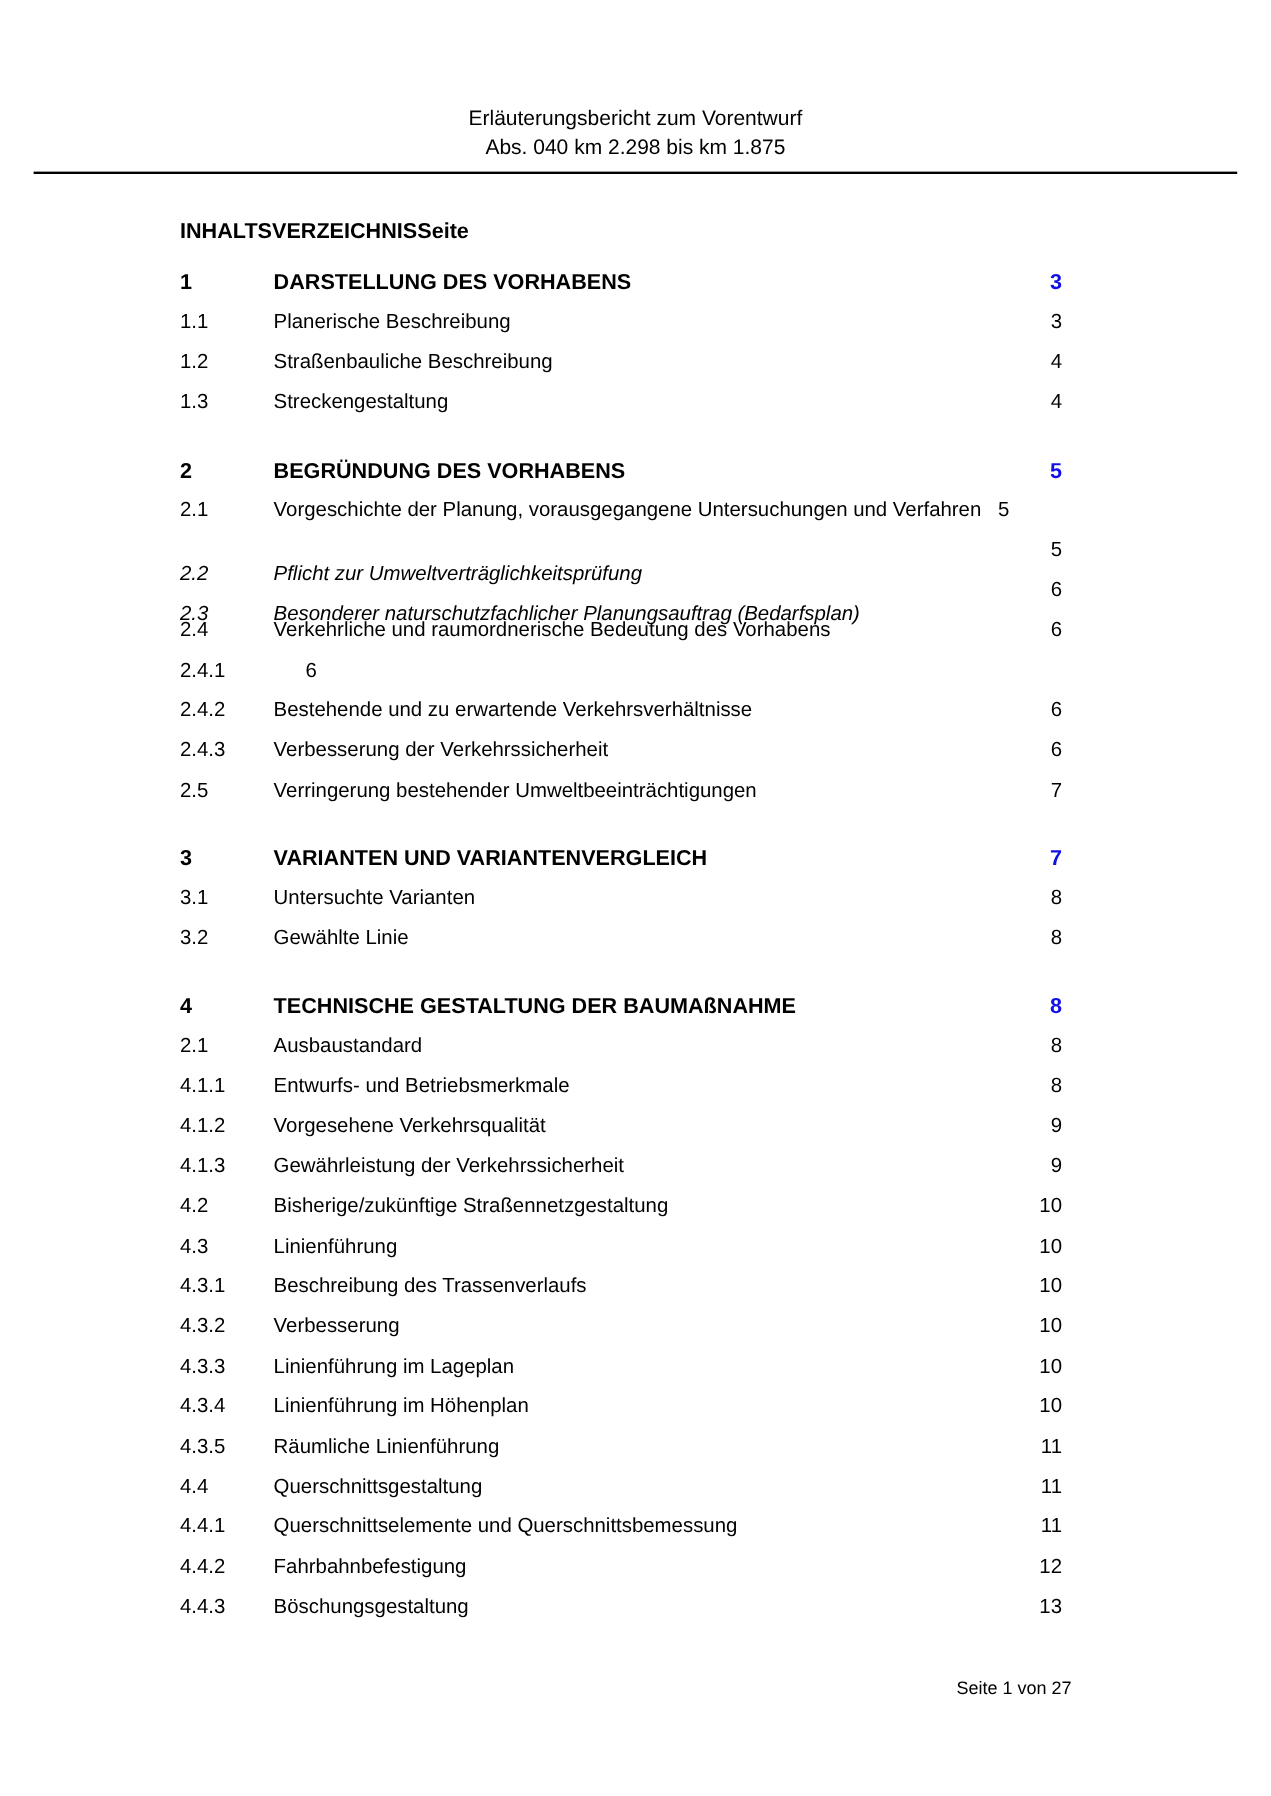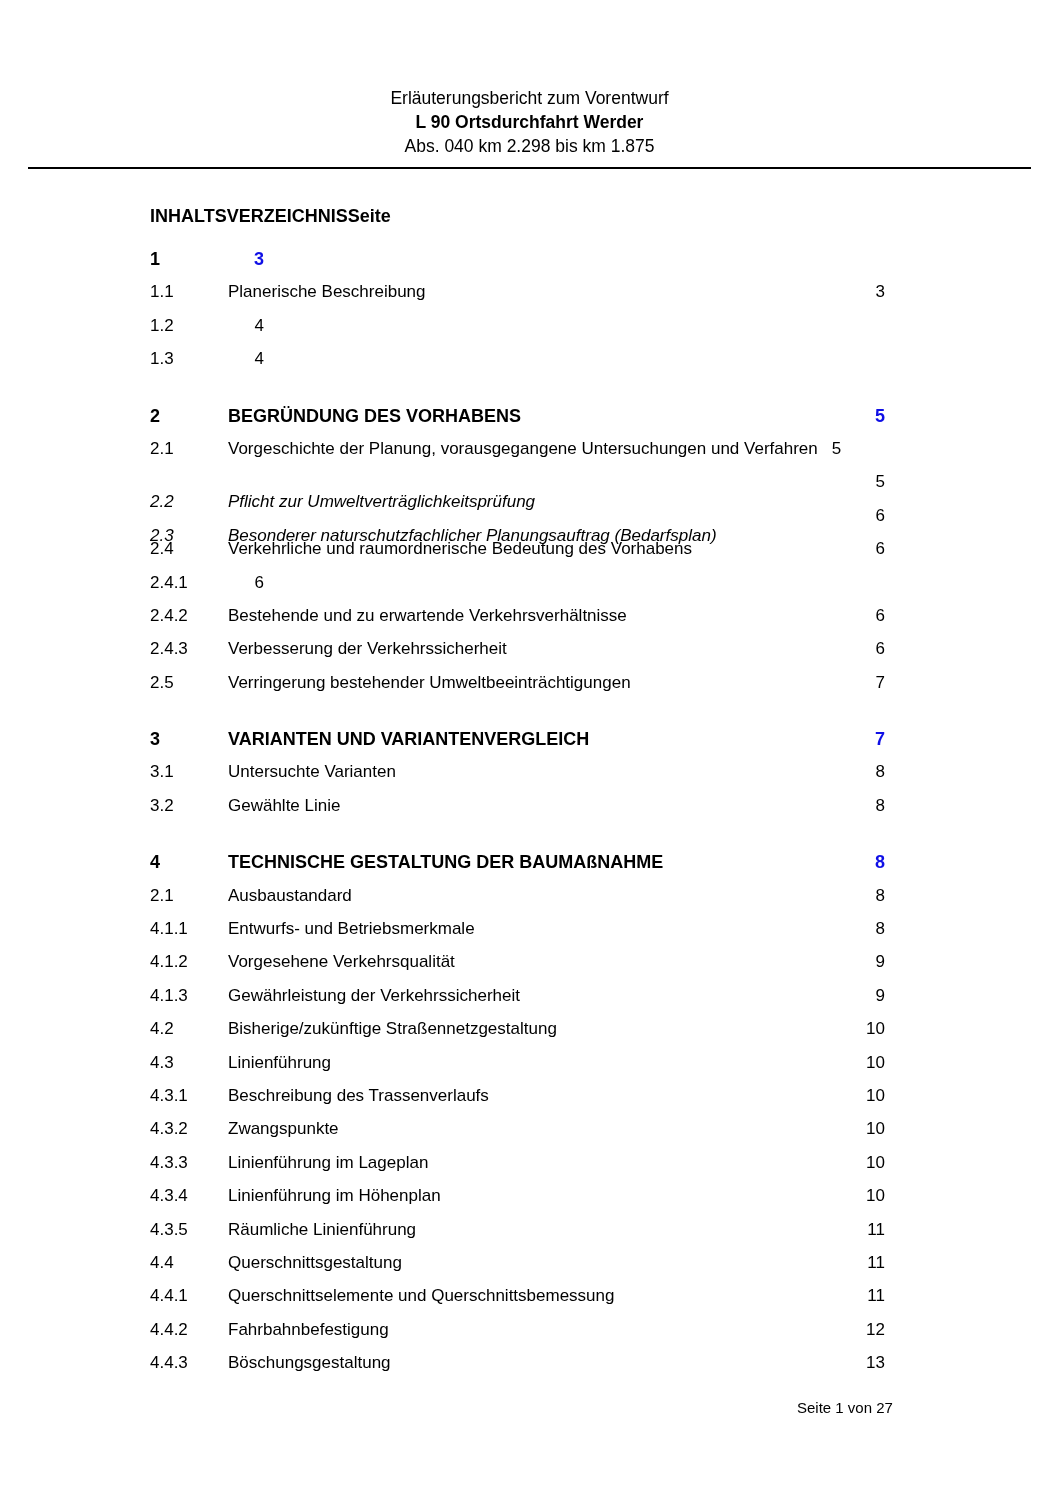--- a/index.html
+++ b/index.html
@@ -62,47 +62,49 @@
     top:1398px;
     font-size:15px;
     line-height:19px;
   }
 </style>
 </head>
 <body style="--link-blue: #0f0fe6;">
 
 <header class="doc-header">
   <div>Erläuterungsbericht zum Vorentwurf</div>
-  <div class="bold">L 90 Ortsdurchfahrt Werder</div>
   <div>Abs. 040 km 2.298 bis km 1.875</div>
 </header>
 
 <hr class="rule">
 
 <main>
   <div class="toc-head">
     <span>INHALTSVERZEICHNIS</span>
     <span>Seite</span>
   </div>
   <div id="toc-list">
       <div class="toc-row section">
         <span class="num">1</span>
+        <span class="title">DARSTELLUNG DES VORHABENS</span>
         <span class="page">3</span>
       </div>
       <div class="toc-row">
         <span class="num">1.1</span>
         <span class="title">Planerische Beschreibung</span>
         <span class="page">3</span>
       </div>
       <div class="toc-row">
         <span class="num">1.2</span>
+        <span class="title">Straßenbauliche Beschreibung</span>
         <span class="page">4</span>
       </div>
       <div class="toc-row">
         <span class="num">1.3</span>
+        <span class="title">Streckengestaltung</span>
         <span class="page">4</span>
       </div>
       <div class="toc-row section">
         <span class="num">2</span>
         <span class="title">BEGRÜNDUNG DES VORHABENS</span>
         <span class="page">5</span>
       </div>
       <div class="toc-row inline-page">
         <span class="num">2.1</span>
         <span class="title">Vorgeschichte der Planung, vorausgegangene Untersuchungen und Verfahren</span>
@@ -192,21 +194,21 @@
         <span class="title">Linienführung</span>
         <span class="page">10</span>
       </div>
       <div class="toc-row">
         <span class="num">4.3.1</span>
         <span class="title">Beschreibung des Trassenverlaufs</span>
         <span class="page">10</span>
       </div>
       <div class="toc-row">
         <span class="num">4.3.2</span>
-        <span class="title">Zwangspunkte</span>
+        <span class="title">Verbesserung</span>
         <span class="page">10</span>
       </div>
       <div class="toc-row">
         <span class="num">4.3.3</span>
         <span class="title">Linienführung im Lageplan</span>
         <span class="page">10</span>
       </div>
       <div class="toc-row">
         <span class="num">4.3.4</span>
         <span class="title">Linienführung im Höhenplan</span>

